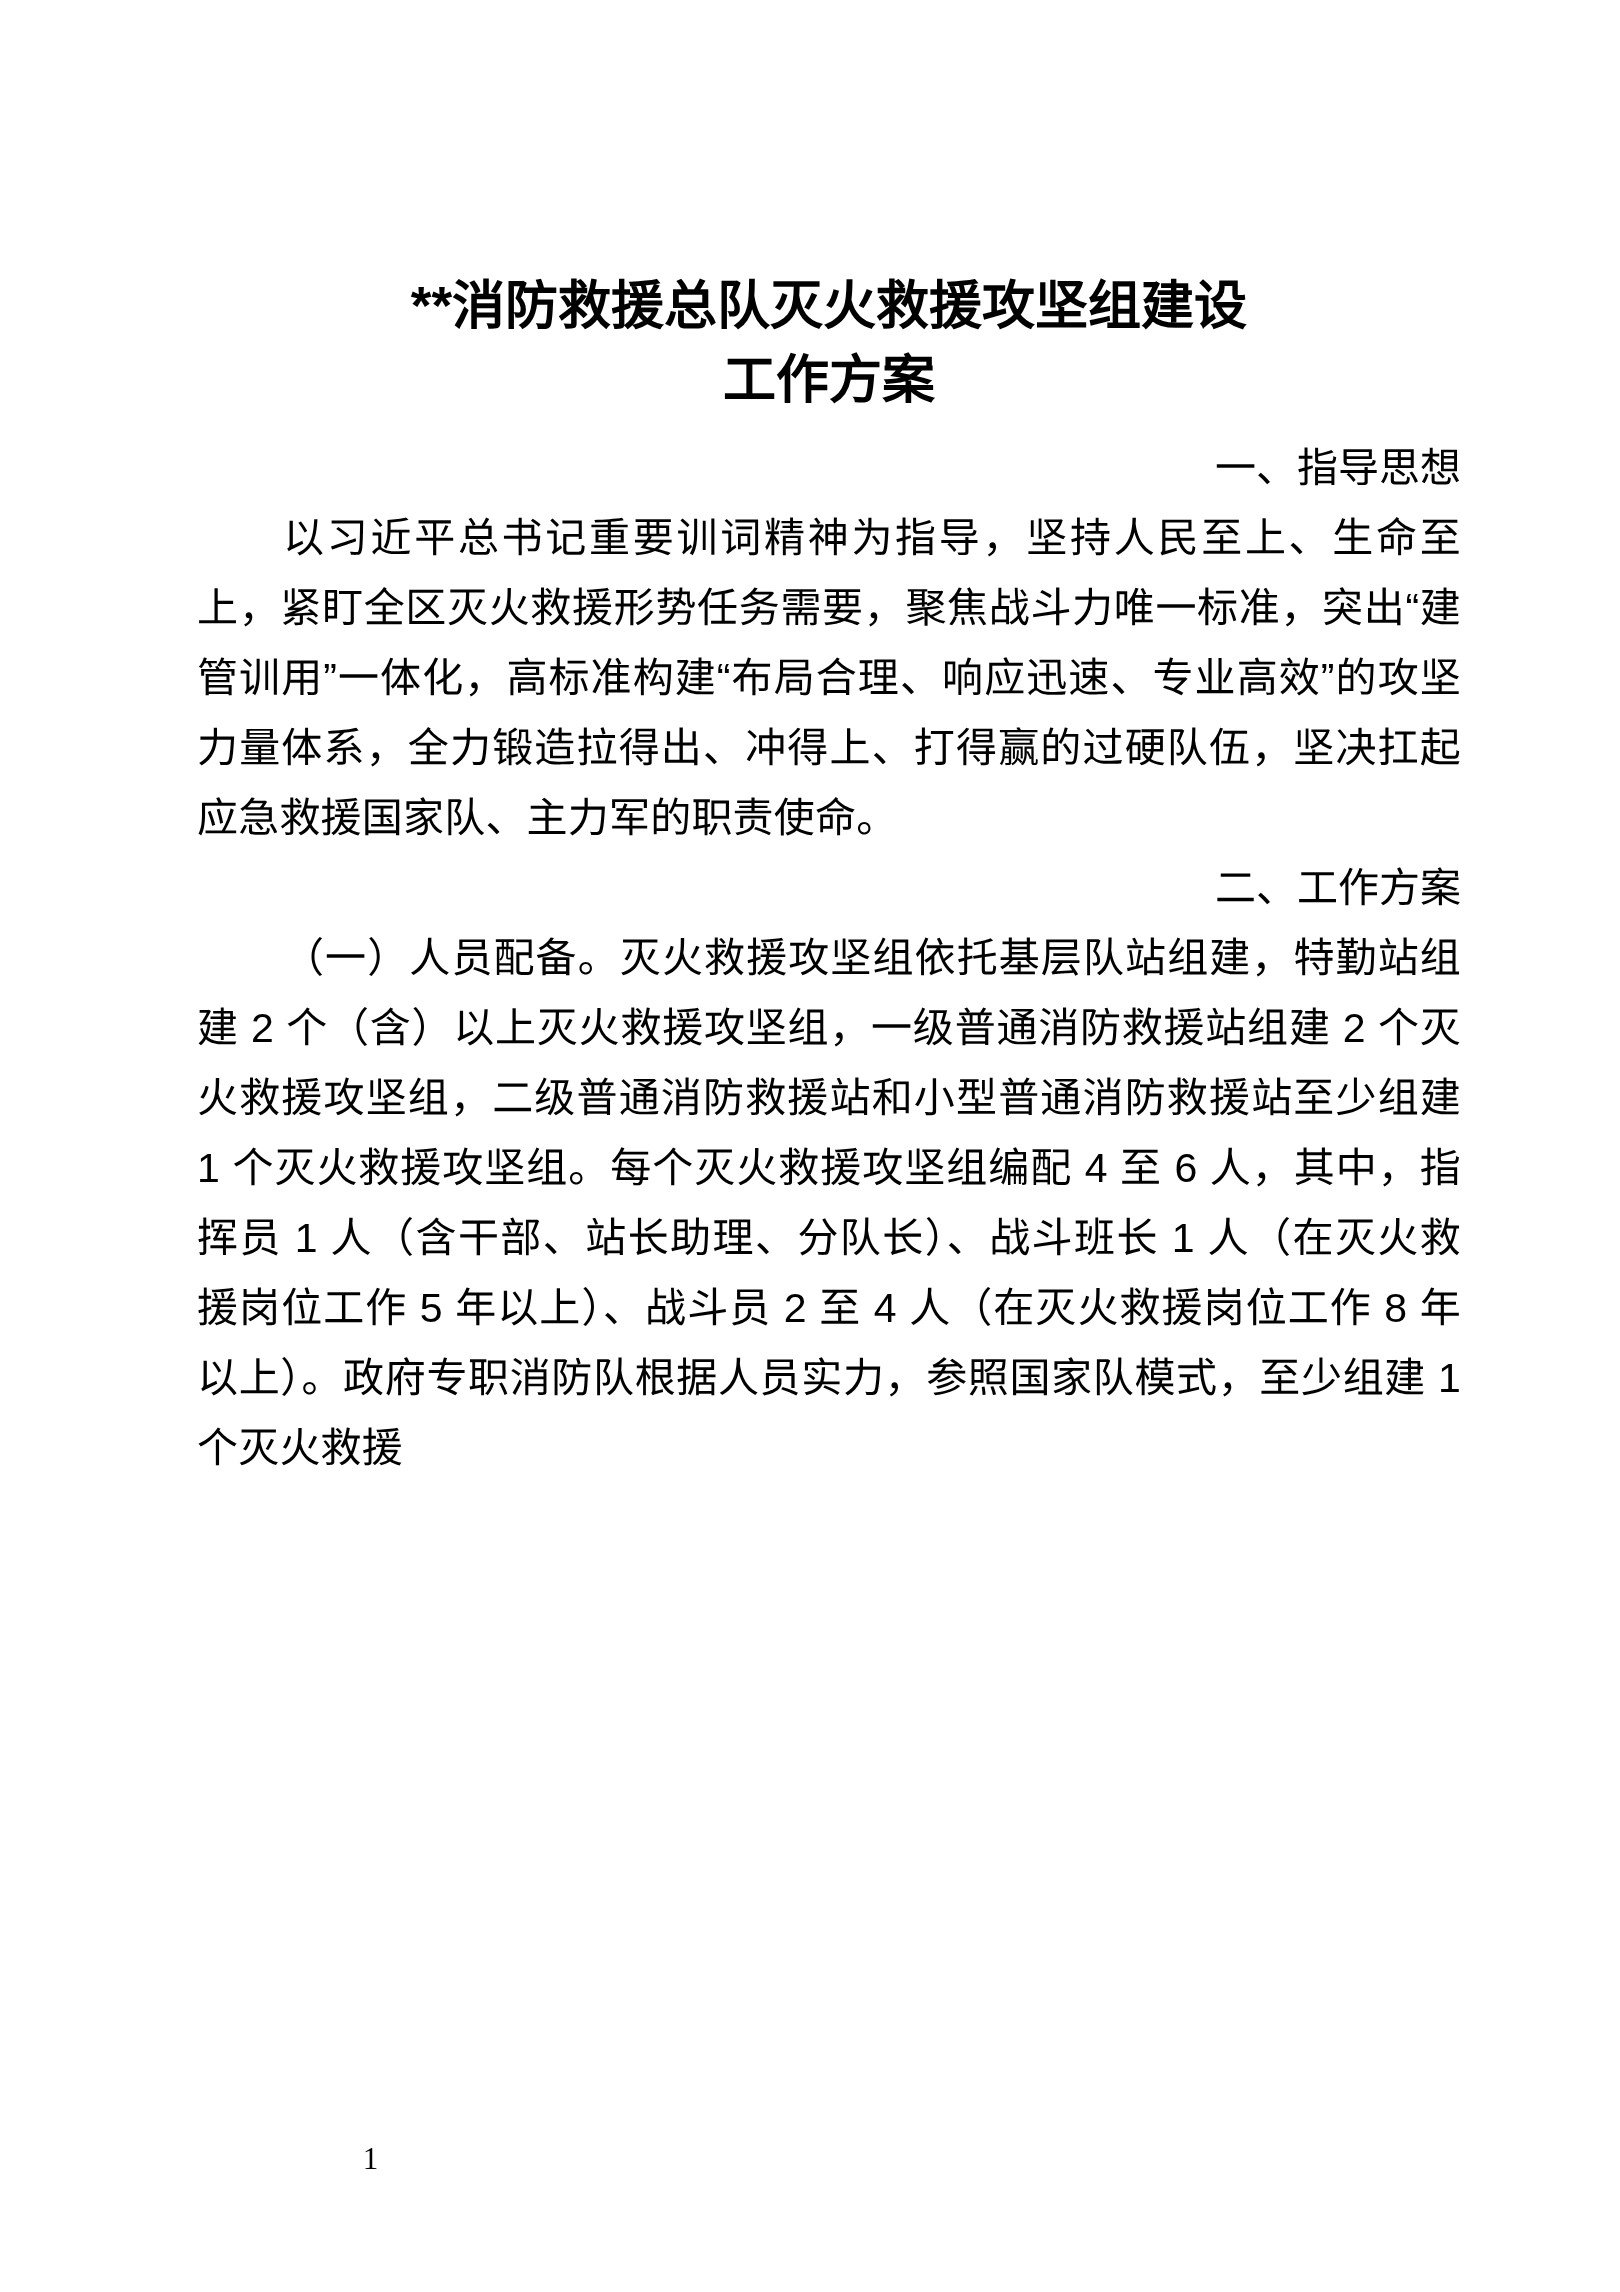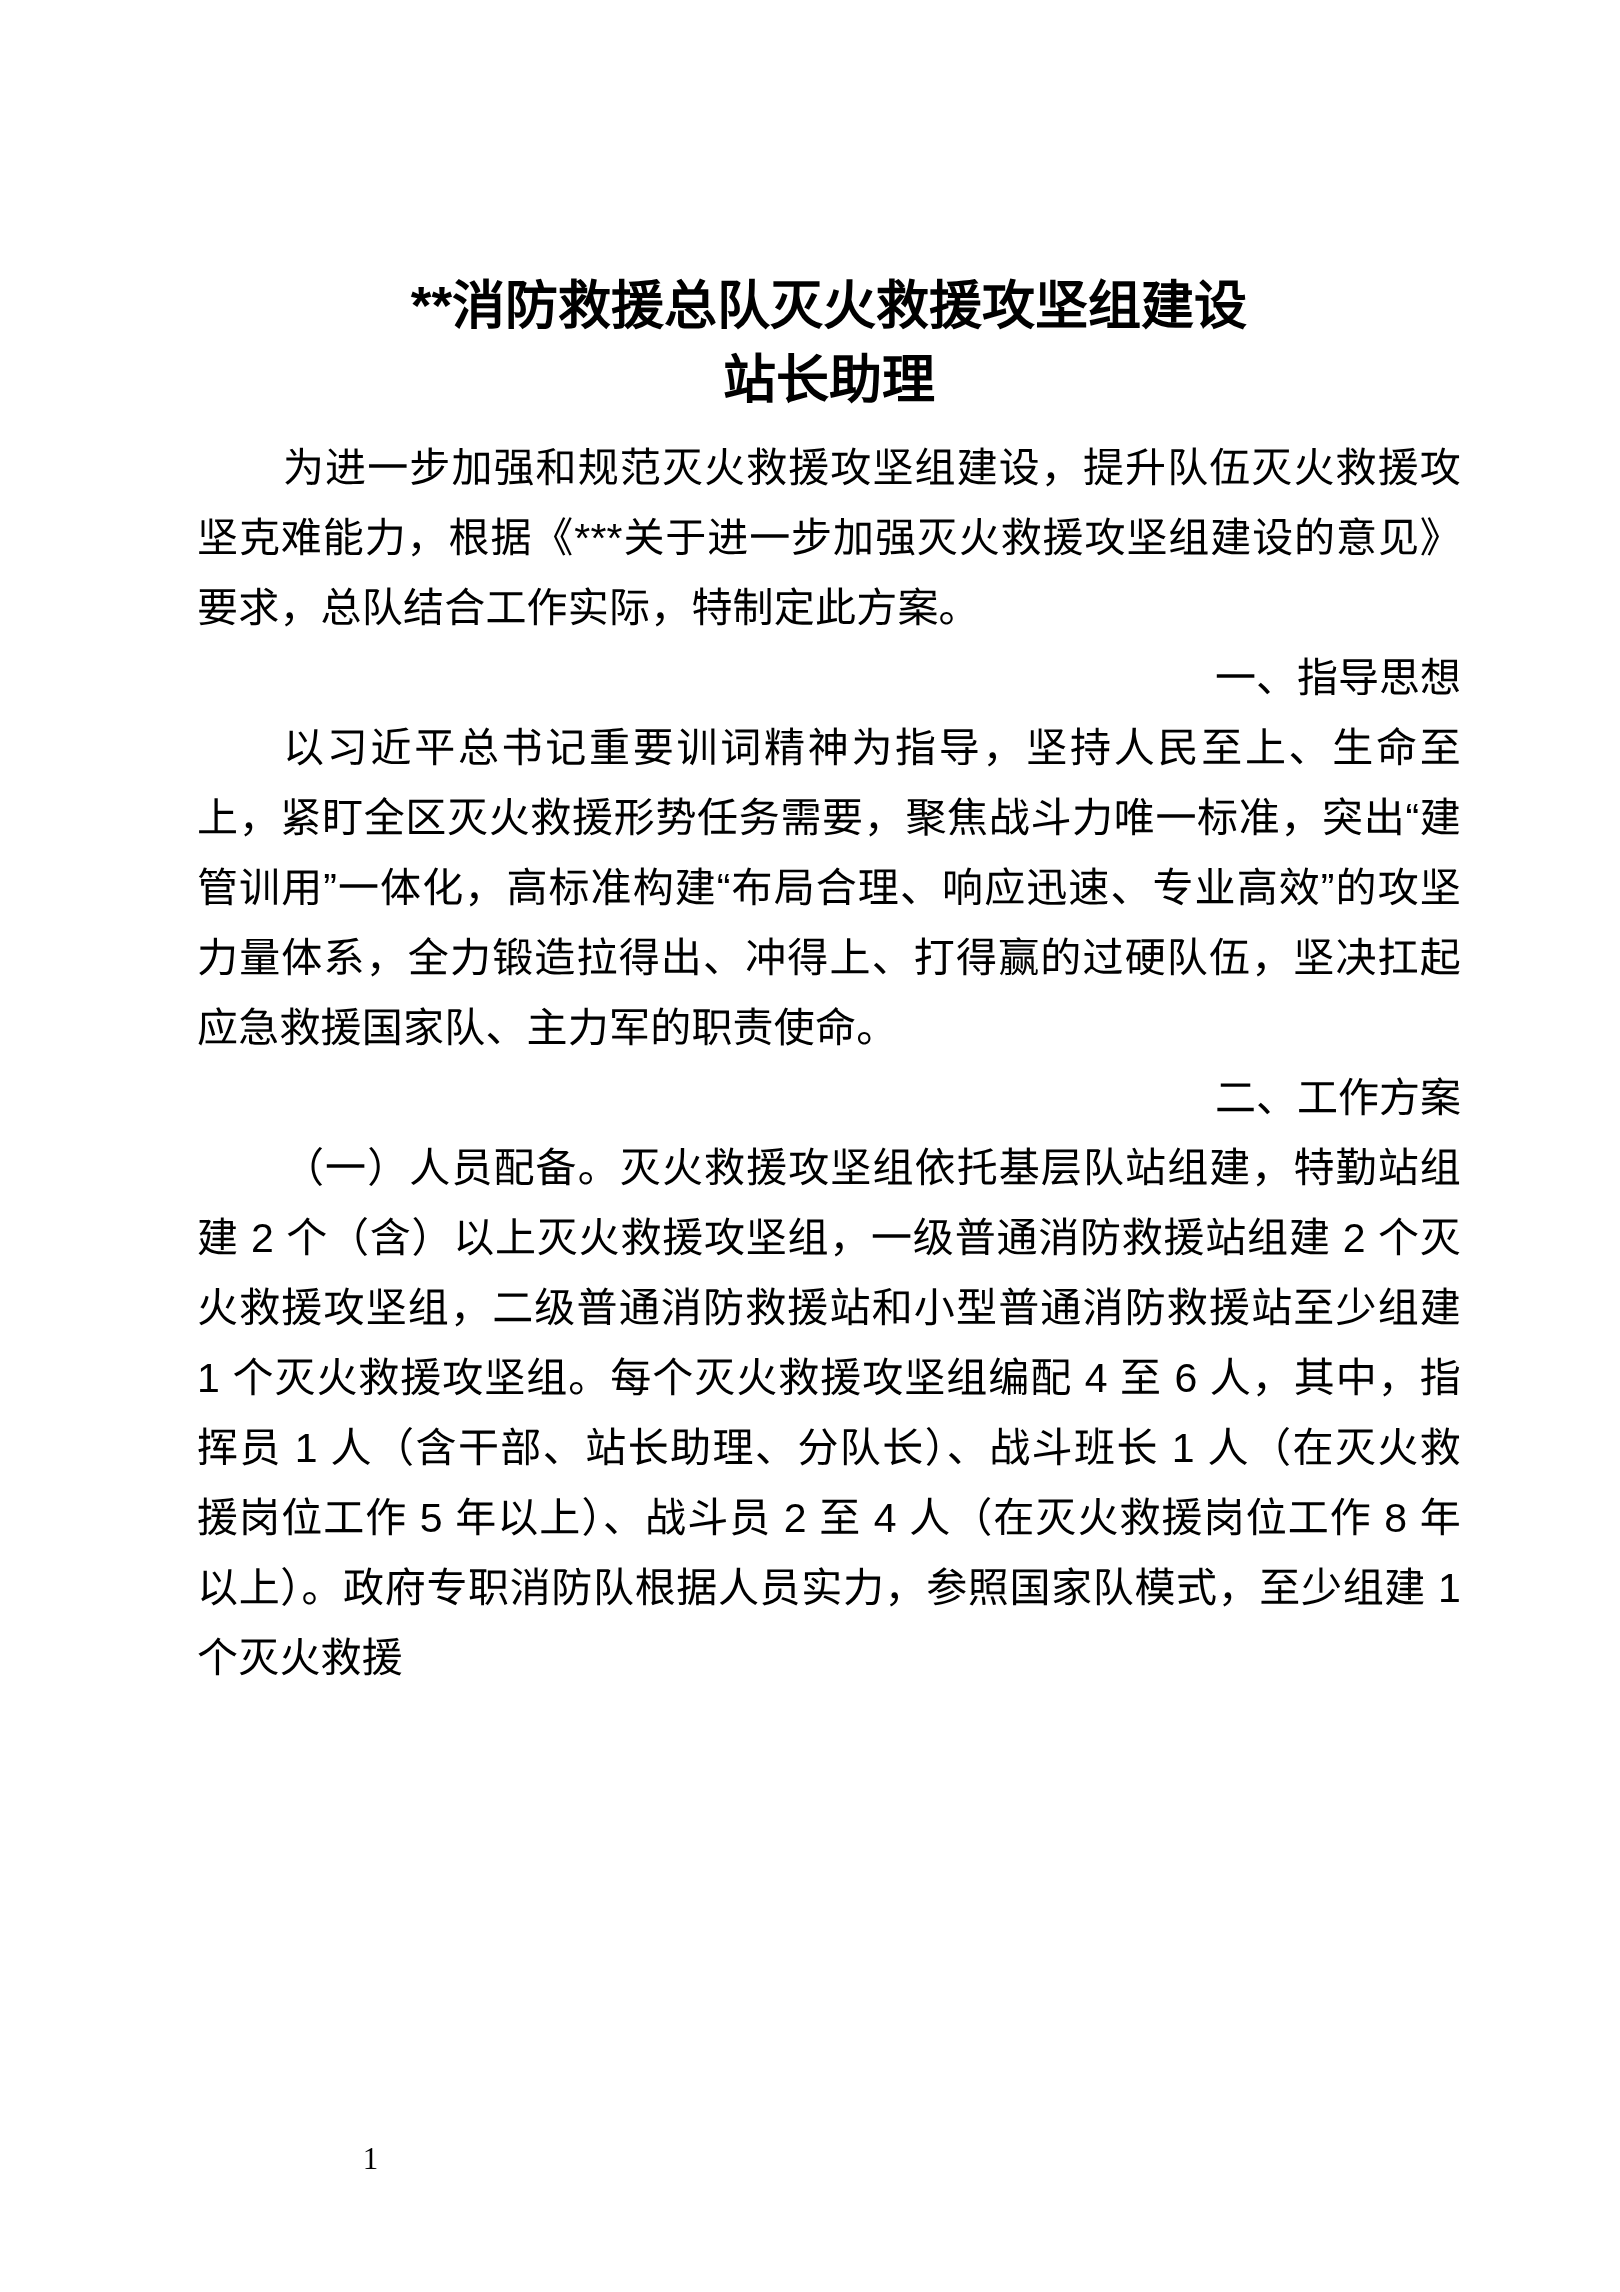--- a/index.html
+++ b/index.html
@@ -78,26 +78,25 @@
 </style>
 </head>
 <body>
 
 <div class="page">
 
   <div class="content">
 
     <h1 class="doc-title">
       <span class="tline">**消防救援总队灭火救援攻坚组建设</span>
-      <span class="tline">站长助理</span>
+      <span class="tline">工作方案</span>
     </h1>
 
     <div class="spacer-16"></div>
 
-    <p class="para indent">为进一步加强和规范灭火救援攻坚组建设，提升队伍灭火救援攻坚克难能力，根据《***关于进一步加强灭火救援攻坚组建设的意见》要求，总队结合工作实际，特制定此方案。</p>
 
     <p class="heading">一、指导思想</p>
 
     <p class="para indent">以习近平总书记重要训词精神为指导，坚持人民至上、生命至上，紧盯全区灭火救援形势任务需要，聚焦战斗力唯一标准，突出“建管训用”一体化，高标准构建“布局合理、响应迅速、专业高效”的攻坚力量体系，全力锻造拉得出、冲得上、打得赢的过硬队伍，坚决扛起应急救援国家队、主力军的职责使命。</p>
 
     <p class="heading">二、工作方案</p>
 
     <p class="para indent">（一）人员配备。灭火救援攻坚组依托基层队站组建，特勤站组建 2 个（含）以上灭火救援攻坚组，一级普通消防救援站组建 2 个灭火救援攻坚组，二级普通消防救援站和小型普通消防救援站至少组建 1 个灭火救援攻坚组。每个灭火救援攻坚组编配 4 至 6 人，其中，指挥员 1 人（含干部、站长助理、分队长）、战斗班长 1 人（在灭火救援岗位工作 5 年以上）、战斗员 2 至 4 人（在灭火救援岗位工作 8 年以上）。政府专职消防队根据人员实力，参照国家队模式，至少组建 1 个灭火救援</p>
 
   </div>

